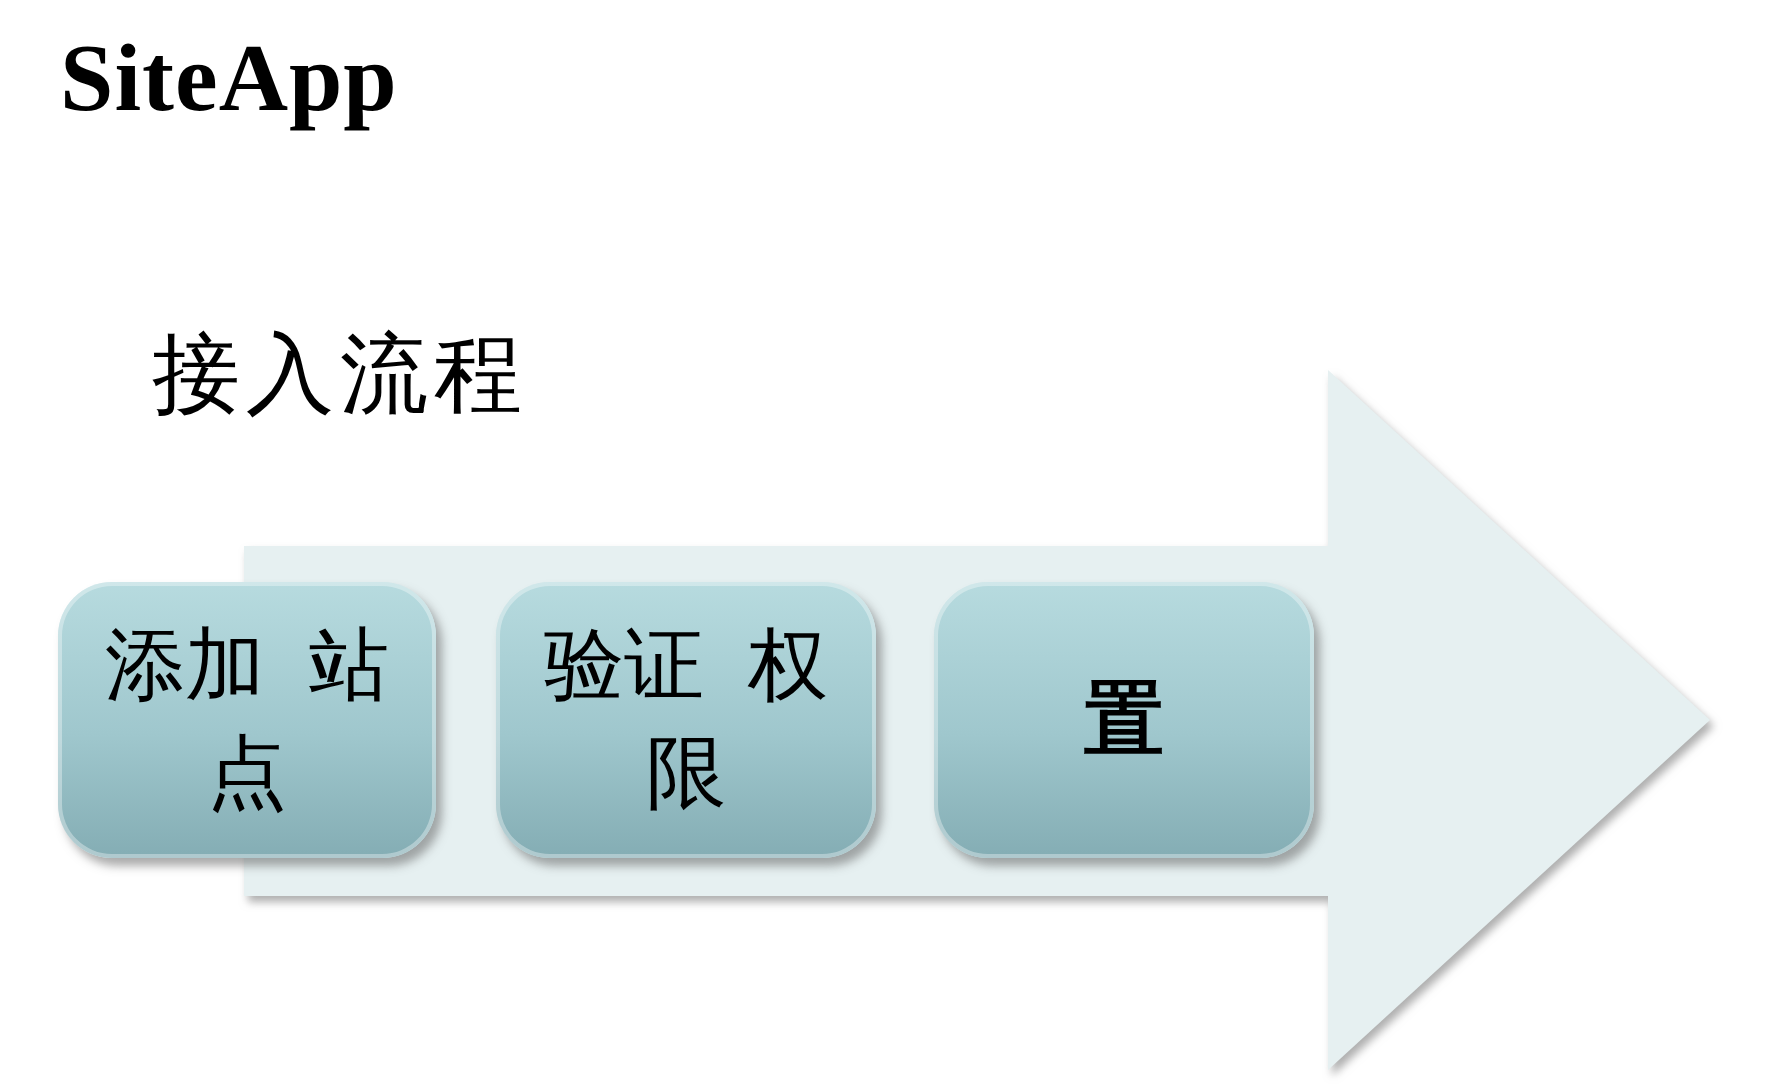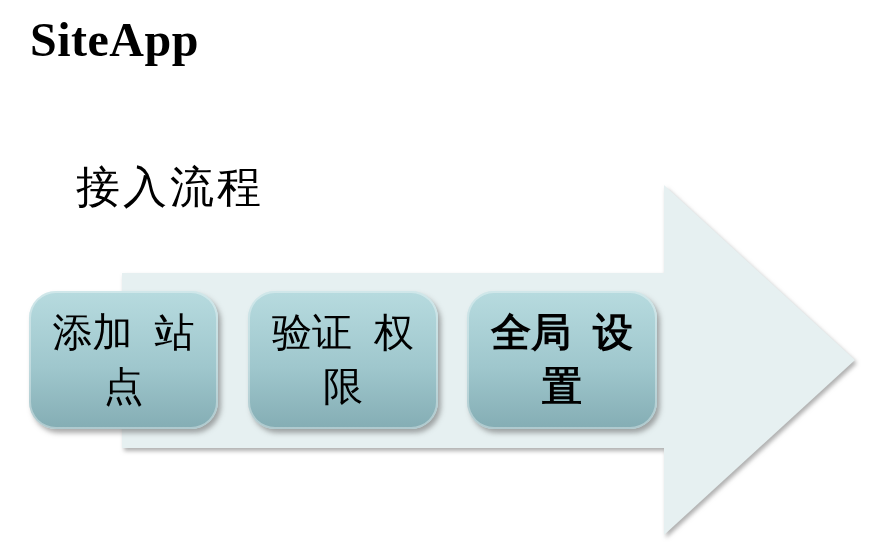--- a/index.html
+++ b/index.html
@@ -67,19 +67,18 @@
       </div>
     </div>
     <div class="step-box">
       <div class="step-text">
         <span class="step-line">验证 权</span>
         <span class="step-line">限</span>
       </div>
     </div>
     <div class="step-box">
       <div class="step-text">
-        <span class="step-line">全局 设</span>
         <span class="step-line">置</span>
       </div>
     </div>
   </div>
 
 </div>
 
 </body></html>

